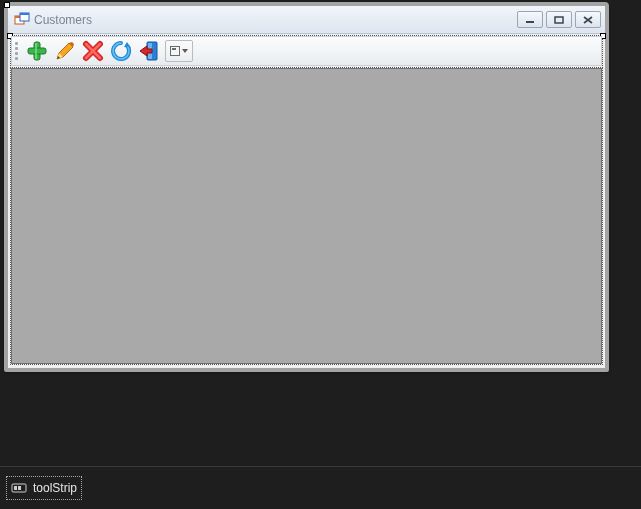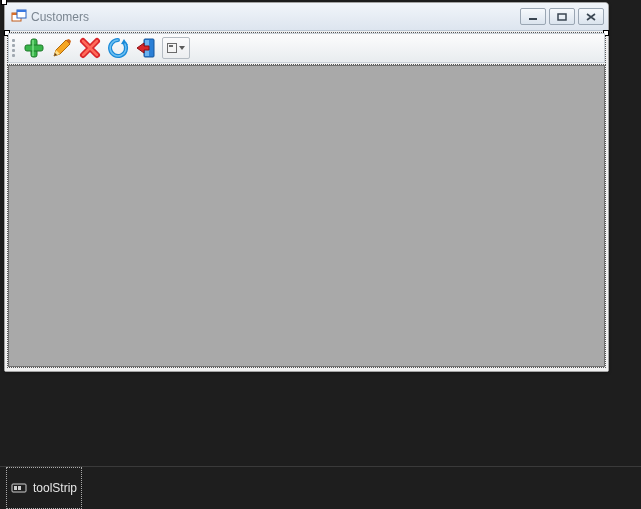--- a/index.html
+++ b/index.html
@@ -19,21 +19,21 @@
     height: 440px;
     background: #1e1e1e;
   }
   .form-window {
     position: absolute;
     left: 4px;
     top: 2px;
     width: 605px;
     height: 370px;
     background: #f0f0f0;
-    border: 1px solid #a3a3a3;
+    border: 4px solid #a3a3a3;
     border-radius: 4px 4px 2px 2px;
     box-shadow: 0 1px 3px rgba(0,0,0,0.3);
   }
   .sel-handle {
     position: absolute;
     width: 6px; height: 6px;
     background: #fff;
     border: 1px solid #000;
   }
   .titlebar {
@@ -113,20 +113,21 @@
     left: 0; right: 0;
     top: 466px;
     height: 1px;
     background: #3a3a3a;
   }
   .tray {
     position: absolute;
     left: 0; right: 0; top: 467px; bottom: 0;
     background: #1e1e1e;
     display: flex;
+    align-items: center;
     padding-left: 6px;
     gap: 22px;
   }
   .tray-item {
     display: flex; align-items: center; gap: 6px;
     color: #e6e6e6;
     font-size: 12px;
     padding: 3px 4px;
   }
   .tray-item.selected {

